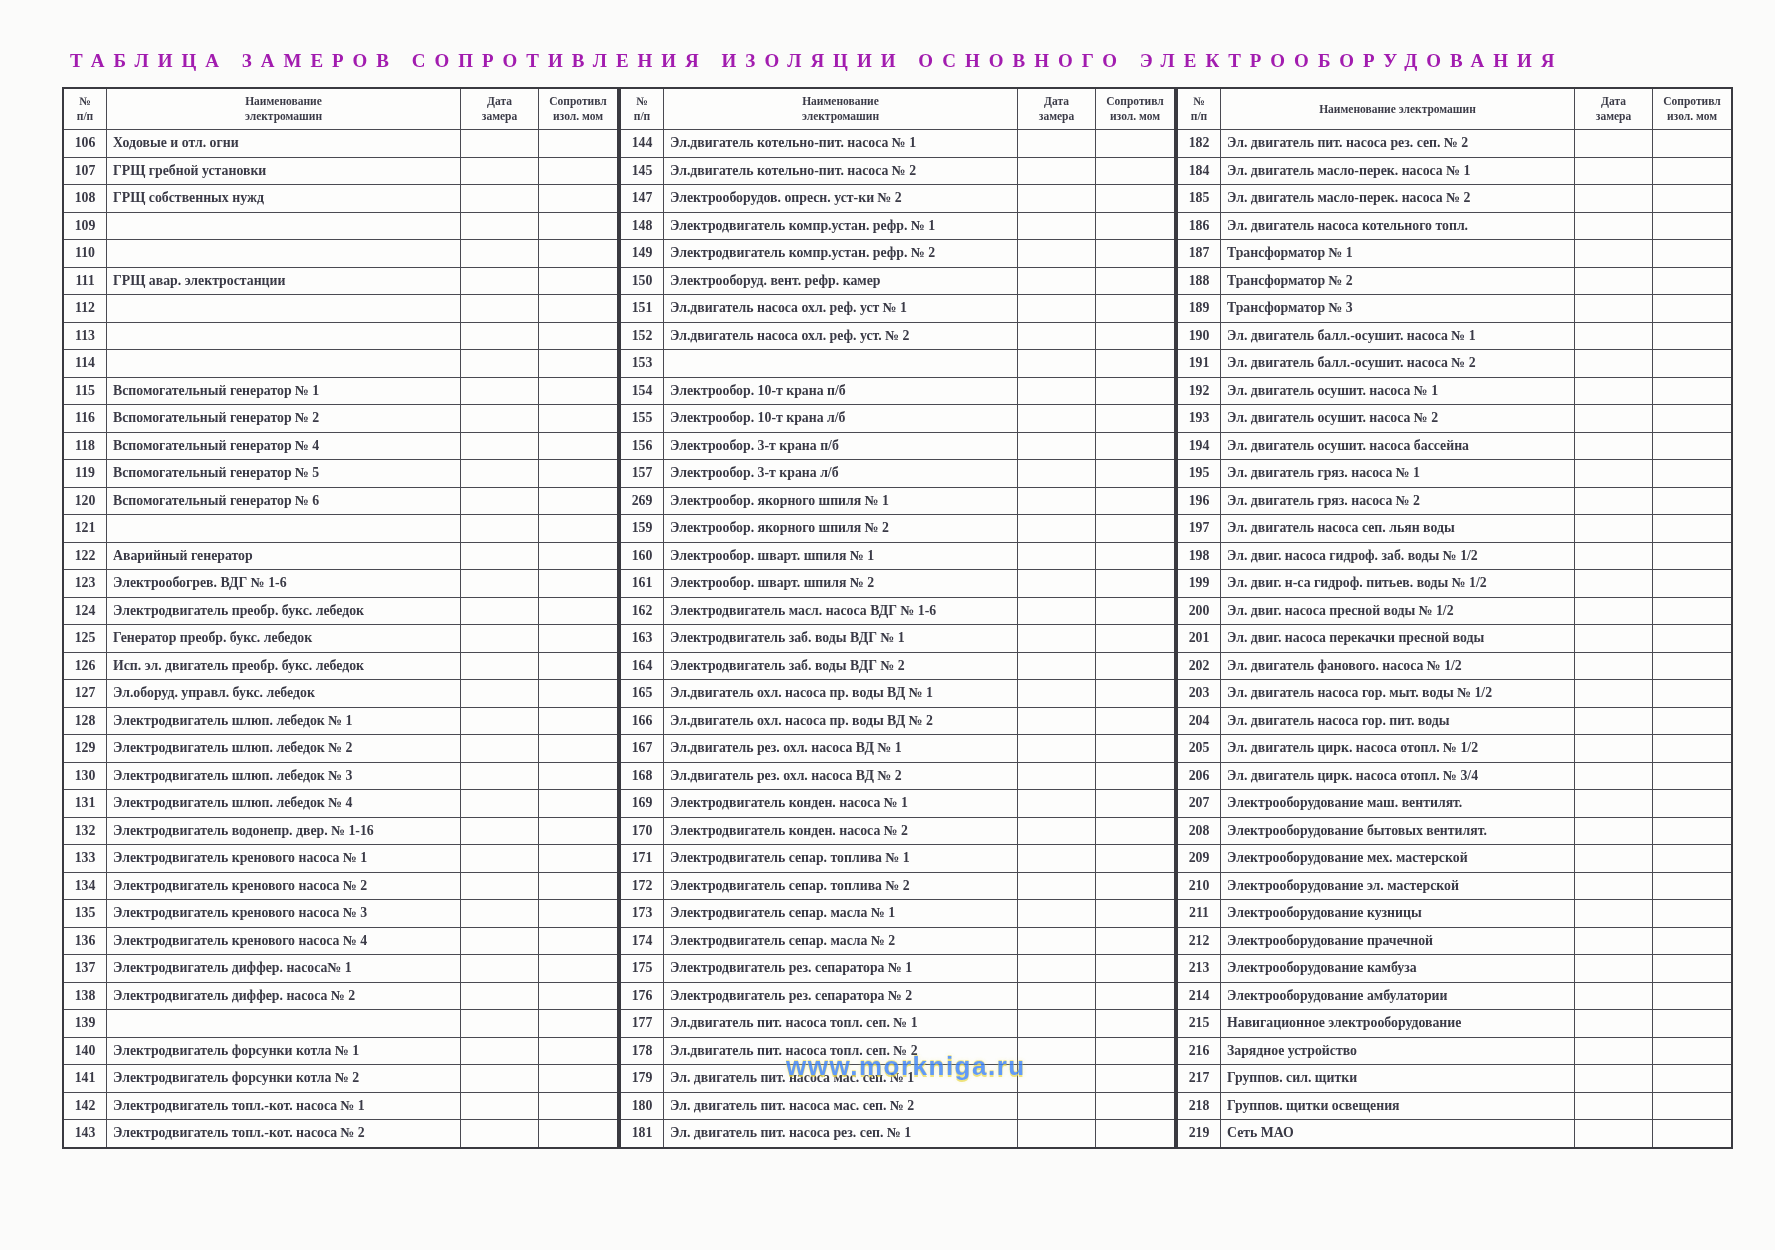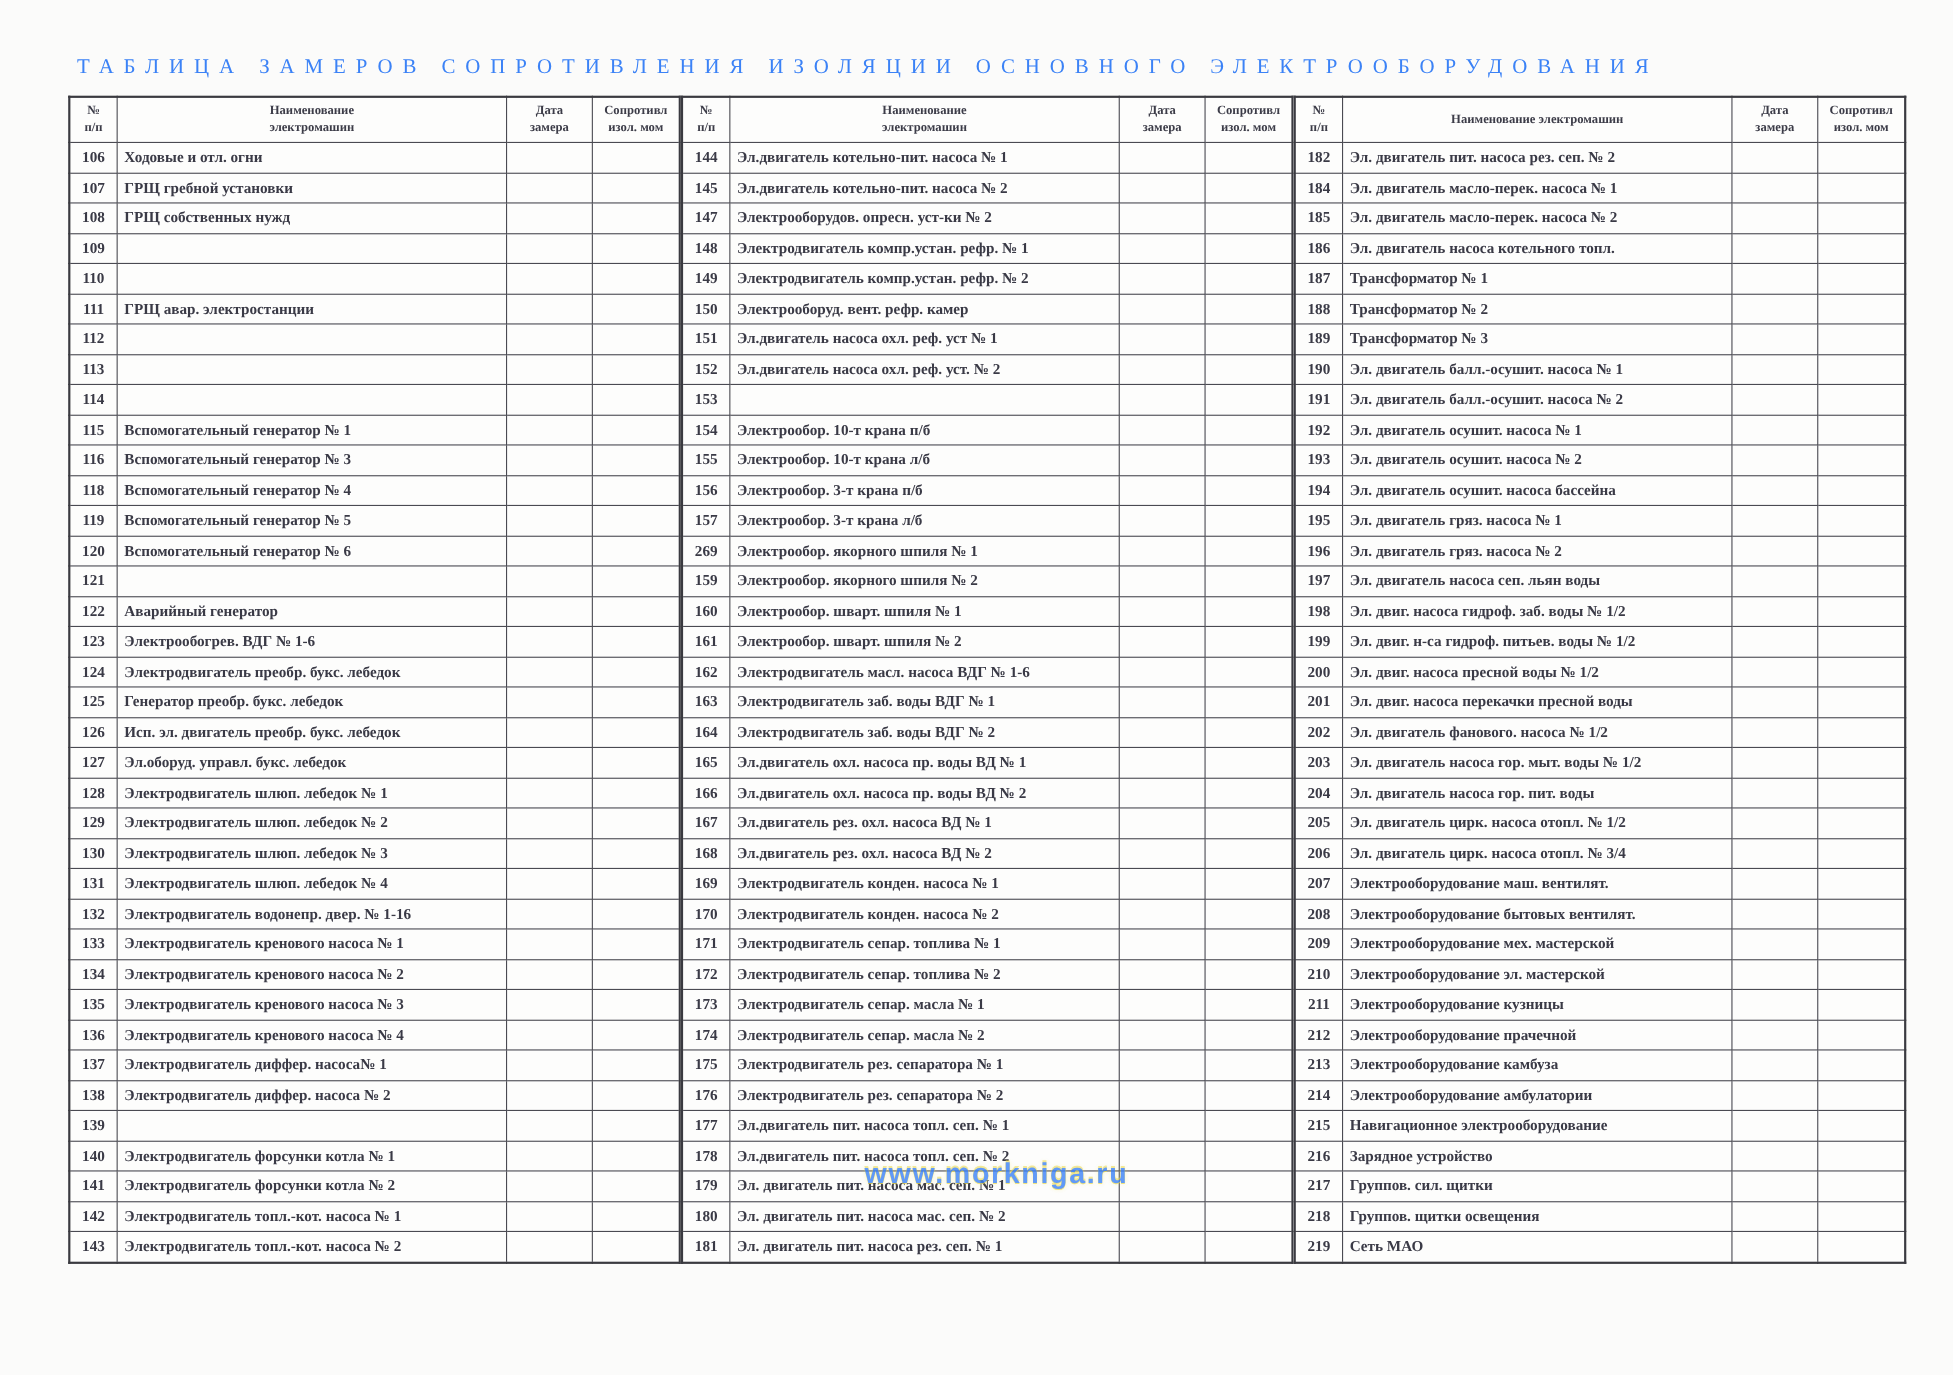--- a/index.html
+++ b/index.html
@@ -1,19 +1,19 @@
 <!DOCTYPE html>
 <html><head>
 <meta charset="utf-8">
 <style>
   html,body{margin:0;padding:0}
   body{width:1775px;height:1250px;background:#fbfbfa;font-family:"Liberation Serif",serif}
   .page{position:relative;width:1775px;height:1250px;overflow:hidden;background:#fbfbfa}
   .title{position:absolute;top:50px;left:70px;width:1430px;text-align:right;white-space:nowrap;
-         font-weight:normal;font-size:19px;letter-spacing:9px;color:#3b82f6}
+         font-weight:bold;font-size:19px;letter-spacing:9px;color:#a21caf}
   .tables{position:absolute;left:62px;top:87px;display:flex}
   table.group{border-collapse:collapse;table-layout:fixed;width:550px;border:2px solid #3a3a40;background:#fdfdfc}
   table.group th,table.group td{border:1px solid #4a4a52;overflow:hidden;white-space:nowrap;padding:0}
   thead th{height:40px;font-weight:600;font-size:11.5px;line-height:1.3;color:#3c3c48;
            text-align:center;vertical-align:middle}
   tbody td{height:26.5px;font-weight:600;font-size:13.8px;color:#3a3a46;vertical-align:middle}
   .c-num{width:42px}
   .c-name{width:353px}
   .c-date{width:77px}
   .c-res{width:78px}
@@ -107,21 +107,21 @@
             <td class="c-res"></td>
           </tr>
           <tr>
             <td class="c-num">115</td>
             <td class="c-name">Вспомогательный генератор № 1</td>
             <td class="c-date"></td>
             <td class="c-res"></td>
           </tr>
           <tr>
             <td class="c-num">116</td>
-            <td class="c-name">Вспомогательный генератор № 3</td>
+            <td class="c-name">Вспомогательный генератор № 2</td>
             <td class="c-date"></td>
             <td class="c-res"></td>
           </tr>
           <tr>
             <td class="c-num">118</td>
             <td class="c-name">Вспомогательный генератор № 4</td>
             <td class="c-date"></td>
             <td class="c-res"></td>
           </tr>
           <tr>

